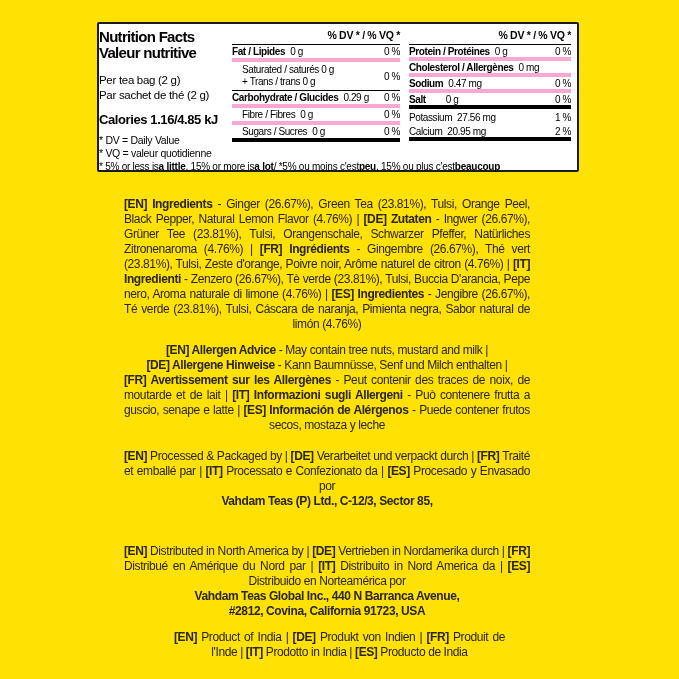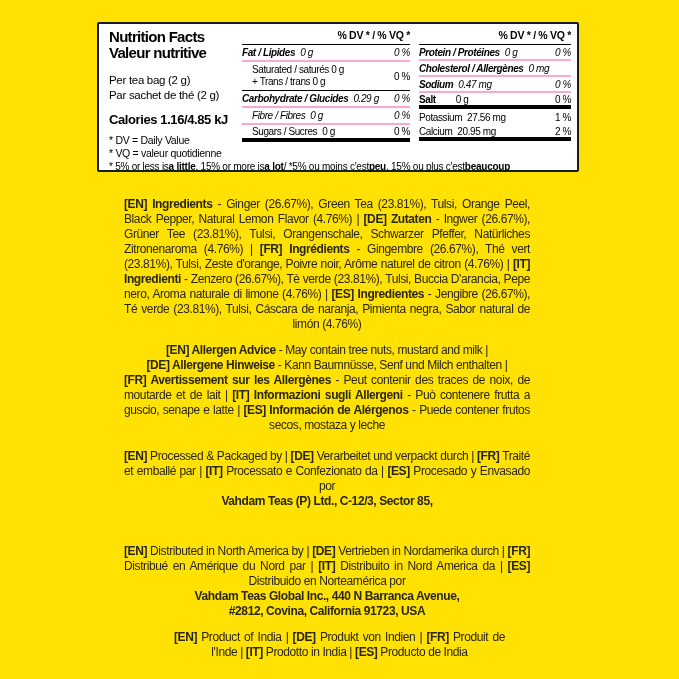--- a/index.html
+++ b/index.html
@@ -9,21 +9,21 @@
     font-family:"Liberation Sans","DejaVu Sans",sans-serif;
     color:#2a2614;
     position:relative;
     overflow:hidden;
   }
 
   
   .panel {
     position:absolute; left:97px; top:22px; width:482px; height:150px;
     background:#ffffff; border:2px solid #1a1a1a; border-radius:2px;
-    color:#000; padding:3px 6px 2px 10px;
+    color:#000; padding:3px 6px 2px 0;
     display:flex; flex-direction:column;
   }
   .panel-cols { display:flex; flex:1; gap:9px; }
   .col-left { width:124px; padding-top:2px; }
   .col-mid  { width:168px; }
   .col-right{ flex:1; }
 
   .nf-title { font-size:15px; font-weight:bold; letter-spacing:-0.7px; line-height:15.5px; white-space:nowrap; }
   .serving  { font-size:11.5px; letter-spacing:-0.3px; line-height:14.5px; margin-top:0.5px; white-space:nowrap; }
   .serving-first { margin-top:13px; }
@@ -40,21 +40,21 @@
           height:17px; font-size:10px; letter-spacing:-0.4px; white-space:nowrap; }
   .col-right .nrow { height:16px; }
   .nrow.two { height:29px; }
   .nrow.two .nlabel { line-height:12.5px; }
   .nlabel { display:flex; align-items:baseline; }
   .nlabel.stack { display:block; }
   .nlabel .nval { margin-left:5px; font-weight:normal; }
   .nlabel .nval.wide { margin-left:20px; }
   .nlabel.indent { padding-left:10px; }
   .npct { text-align:right; }
-  .rule-thin  { border-bottom:2px solid #f9a8d4;font-style:italic; }
+  .rule-thin  { border-bottom:4px solid #f9a8d4; }
   .rule-med   { border-bottom:1.5px solid #000; }
   .rule-thick { border-bottom:4px solid #000; }
   .panel-footnote {
     height:19px; display:flex; align-items:center;
     font-size:10px; letter-spacing:-0.25px; white-space:nowrap;
   }
 
   
   .para {
     position:absolute; left:124px; width:406px;

